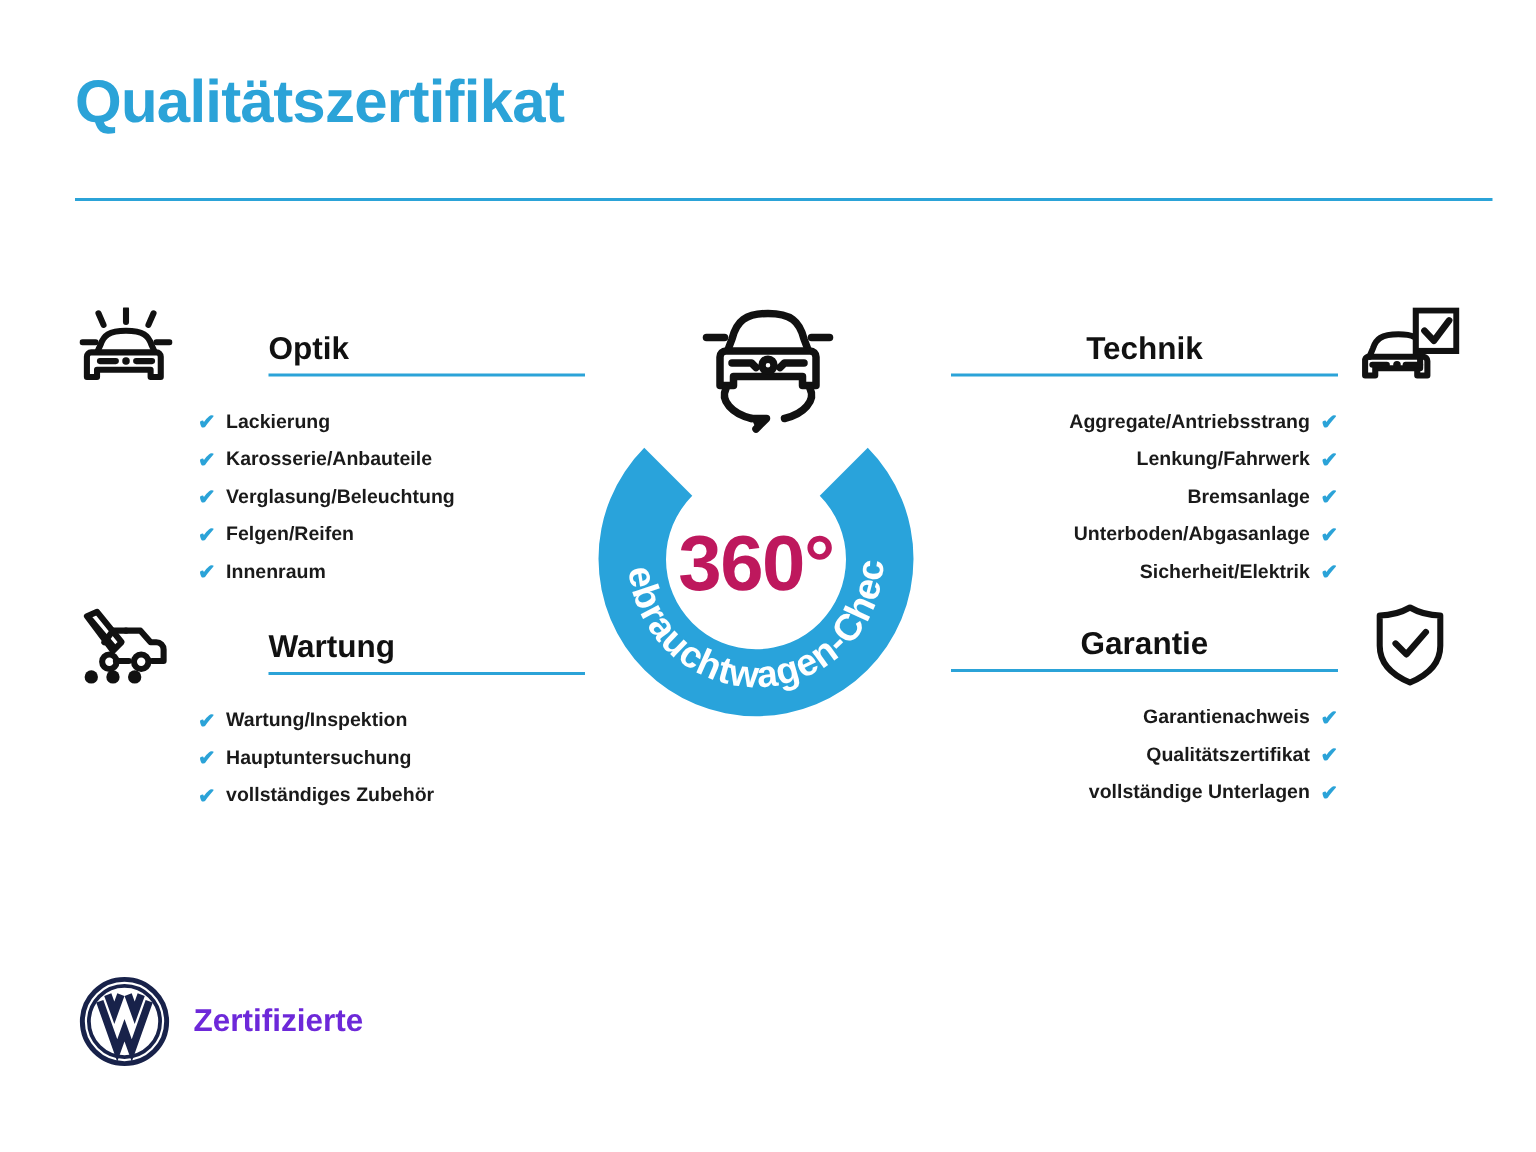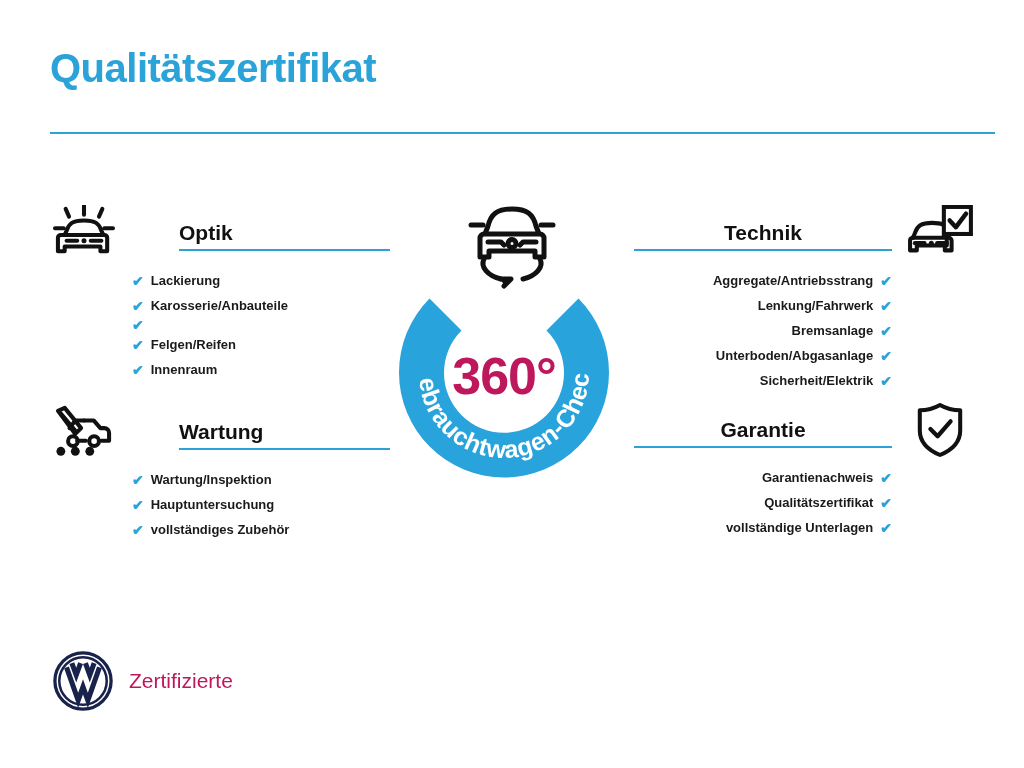--- a/index.html
+++ b/index.html
@@ -154,23 +154,23 @@
     position: absolute;
     left: 52px;
     top: 650px;
     display: flex;
     align-items: center;
   }
   #vw-mark { width: 62px; height: 62px; flex: none; }
   #footer-logo-text {
     margin-left: 15px;
     font-size: 21px;
-    font-weight: normal;
+    font-weight: bold;
     line-height: 1.28;
-    color: #be185d;
+    color: #6d28d9;
   }
 </style>
 </head>
 <body>
 
 <div id="page-title">Qualitätszertifikat</div>
 <div id="header-rule"></div>
 
 <div class="section left" id="section-optik">
   <div class="sec-top">
@@ -199,20 +199,21 @@
     <li>
         <span class="check">✔</span>
         <span>Lackierung</span>
       </li>
     <li>
         <span class="check">✔</span>
         <span>Karosserie/Anbauteile</span>
       </li>
     <li>
         <span class="check">✔</span>
+        <span>Verglasung/Beleuchtung</span>
       </li>
     <li>
         <span class="check">✔</span>
         <span>Felgen/Reifen</span>
       </li>
     <li>
         <span class="check">✔</span>
         <span>Innenraum</span>
       </li>
   </ul>

